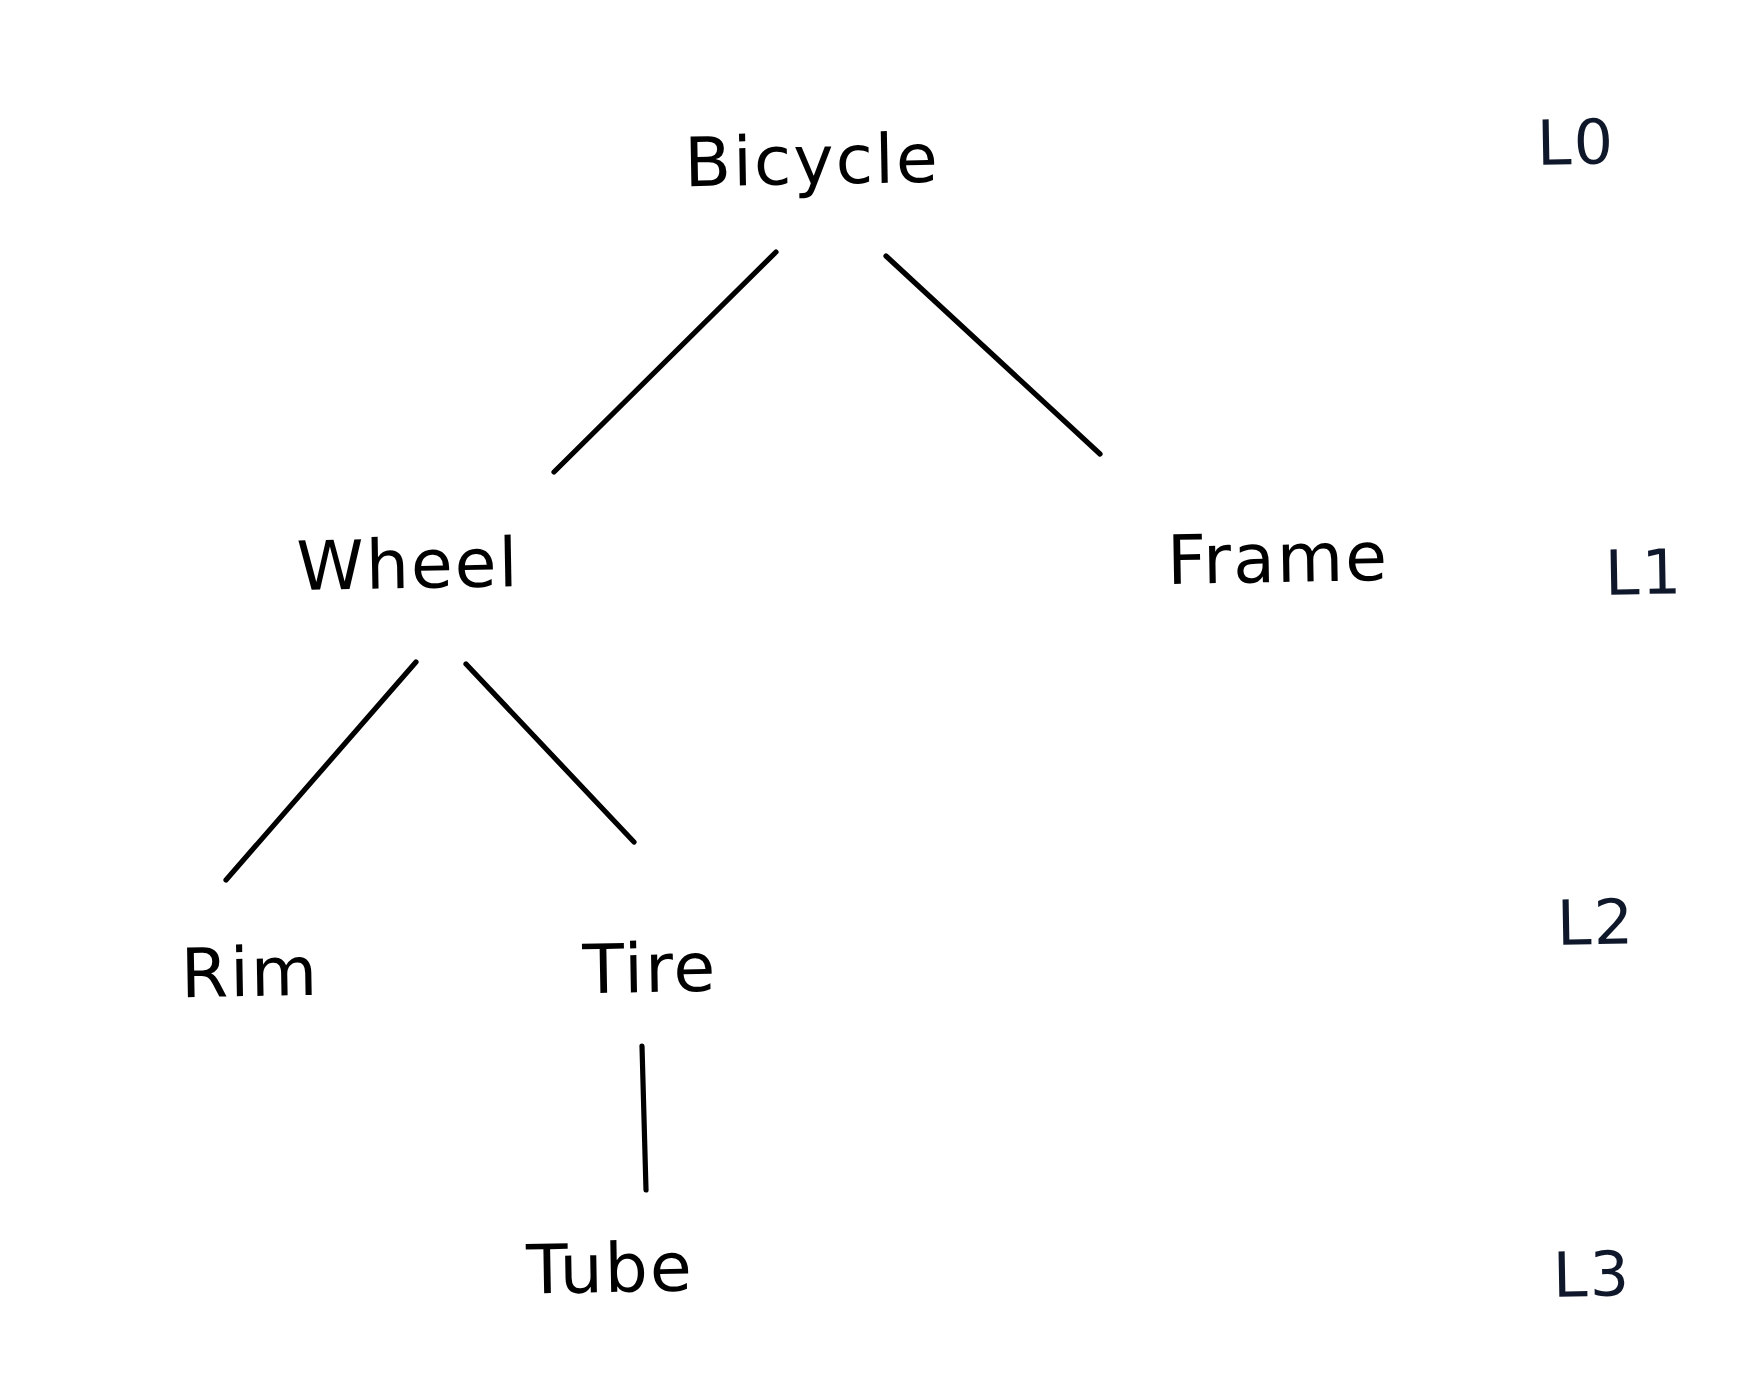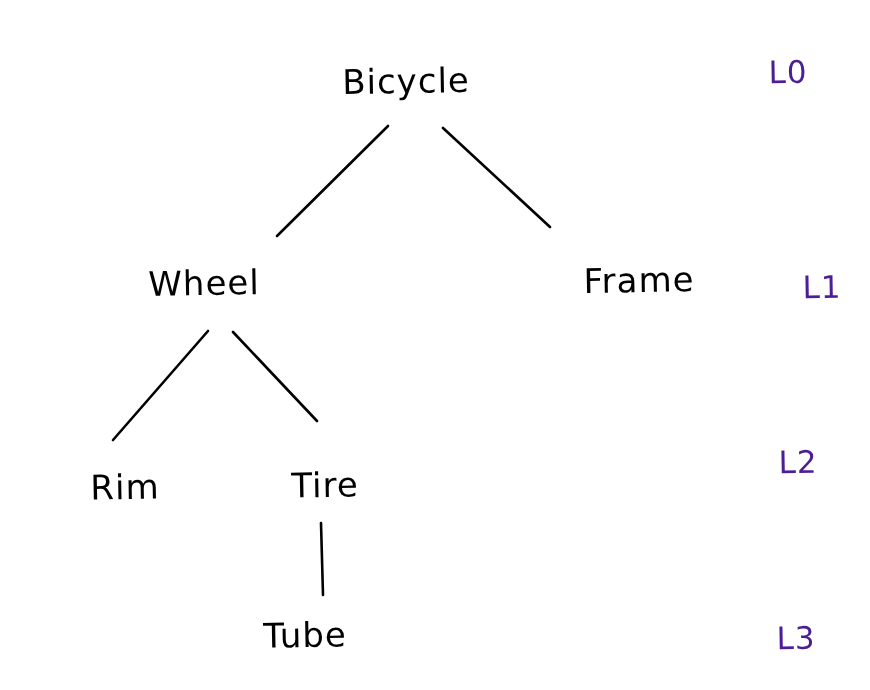--- a/index.html
+++ b/index.html
@@ -35,21 +35,21 @@
     color: #000000;
     letter-spacing: 1px;
     white-space: nowrap;
     user-select: none;
   }
   .level-label {
     position: absolute;
     transform: translate(-50%, -50%) rotate(-1deg);
     font-size: 31px;
     font-weight: 500;
-    color: #4c1d95;
+    color: #0f172a;
     letter-spacing: 1px;
     white-space: nowrap;
     user-select: none;
   }
 </style>
 </head>
 <body>
 
 <div class="canvas">
 

